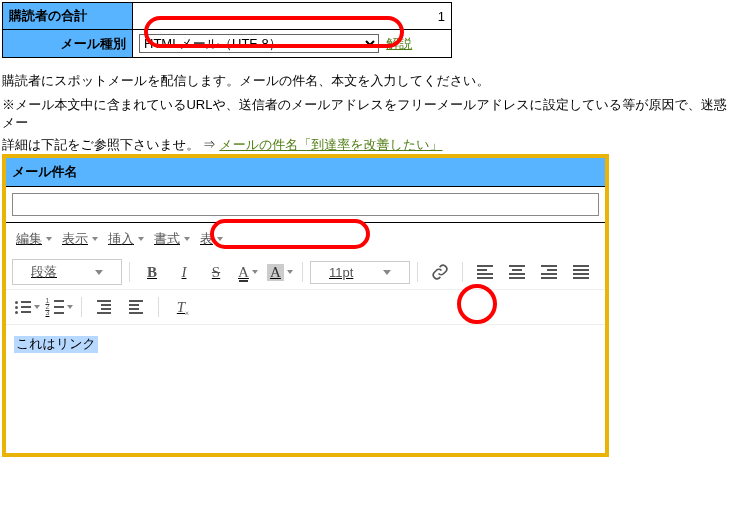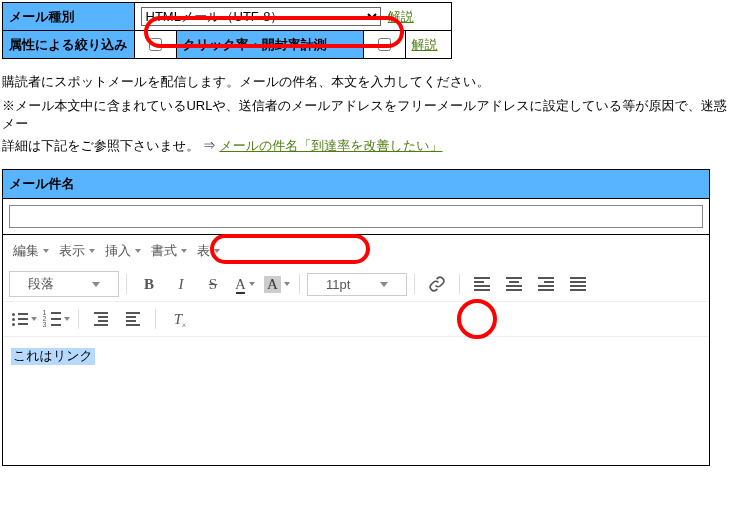--- a/index.html
+++ b/index.html
@@ -55,23 +55,22 @@
   }
 
   .relwrap { position: relative; }
 
   p.desc { margin: 14px 0 6px 0; }
   p.note  { margin: 4px 0 0 0; }
 
   
   table.mail {
     border-collapse: collapse;
-    width: 708px;
-    border: 1px solid #eab308;
-    margin-top: 14px;
+    width: 607px;
+    border: 4px solid #eab308;
   }
   table.mail > tbody > tr > td {
     border: 1px solid #000;
   }
   td.sectionhdr {
     background: #59b4ff;
     font-weight: bold;
     padding: 5px 6px;
   }
   td.sectionbody {
@@ -96,20 +95,21 @@
   
   .editor {
     background: #fff;
   }
   .toolbar-row {
     display: flex;
     align-items: center;
     padding: 4px 6px;
     gap: 2px;
     border-bottom: 1px solid #eee;
+    text-decoration: underline;
   }
   .toolbar-row.first { border-bottom: none; }
   .menuitem {
     padding: 3px 4px;
     color: #555;
     display: inline-flex;
     align-items: center;
     cursor: pointer;
   }
   .menuitem::after {
@@ -210,40 +210,31 @@
   .clearfmt::after{
     content:"×"; font-size:8px; font-style:normal; position:absolute; bottom:-2px; right:-4px;
   }
 </style>
 </head>
 <body>
 
 <div class="relwrap">
 <table class="settings">
   <tbody>
+        <tr style="height:8px;">
+    <td class="hdr"><span>購読者の合計</span></td>
+    <td class="cell" colspan="4" style="text-align:right;"><span>1</span></td>
+  </tr>
   <tr>
-    <td class="hdr" style="width:130px;"><span>メール種別</span></td>
+    <td class="hdr" style="width:130px;text-align:right;"><span>メール種別</span></td>
     <td class="cell" colspan="4">
       <select class="mailtype">
         <option>HTMLメール（UTF-8）</option>
       </select>
       &nbsp;<a href="#" class="link">解説</a>
-    </td>
-  </tr>
-  <tr>
-    <td class="hdr"><span>属性による絞り込み</span></td>
-    <td class="cell" style="text-align:center;width:42px;">
-      <input type="checkbox" style="">
-    </td>
-    <td class="hdr"><span>クリック率・開封率計測</span></td>
-    <td class="cell" style="text-align:center;width:42px;">
-      <input type="checkbox" style="">
-    </td>
-    <td class="cell">
-      <a href="#" class="link">解説</a>
     </td>
   </tr>
 </tbody>
     </table>
 <div class="oval" style="left:142px; top:14px; width:260px; height:32px;"></div>
 </div>
 
 <p class="desc">購読者にスポットメールを配信します。メールの件名、本文を入力してください。</p>
 <p class="note">※メール本文中に含まれているURLや、送信者のメールアドレスをフリーメールアドレスに設定している等が原因で、迷惑メー</p>
 <p class="note">

